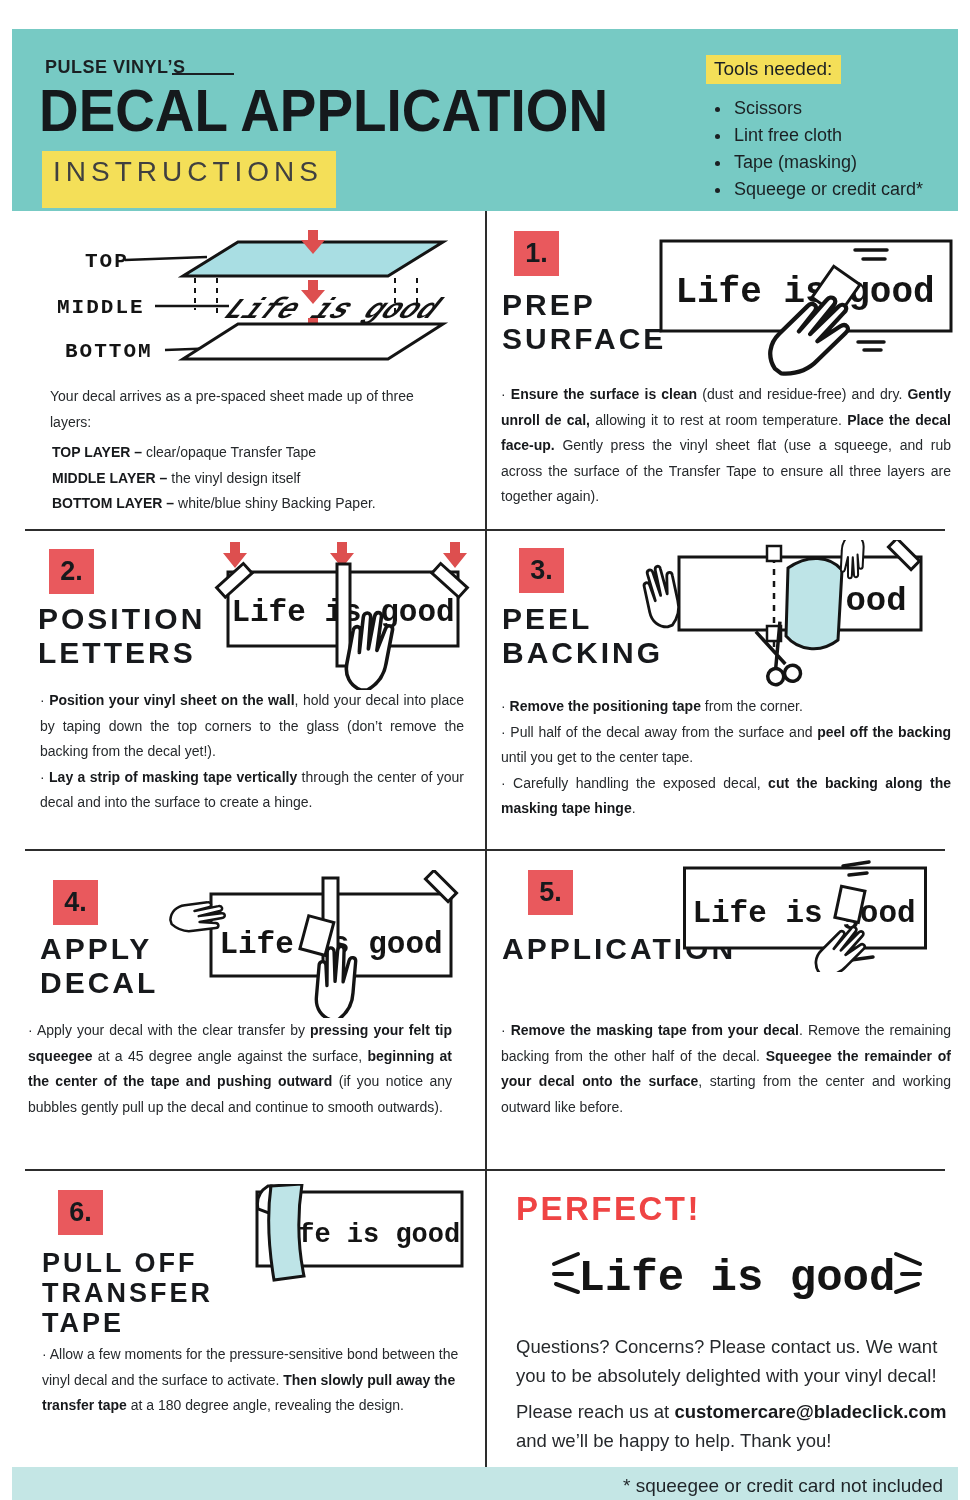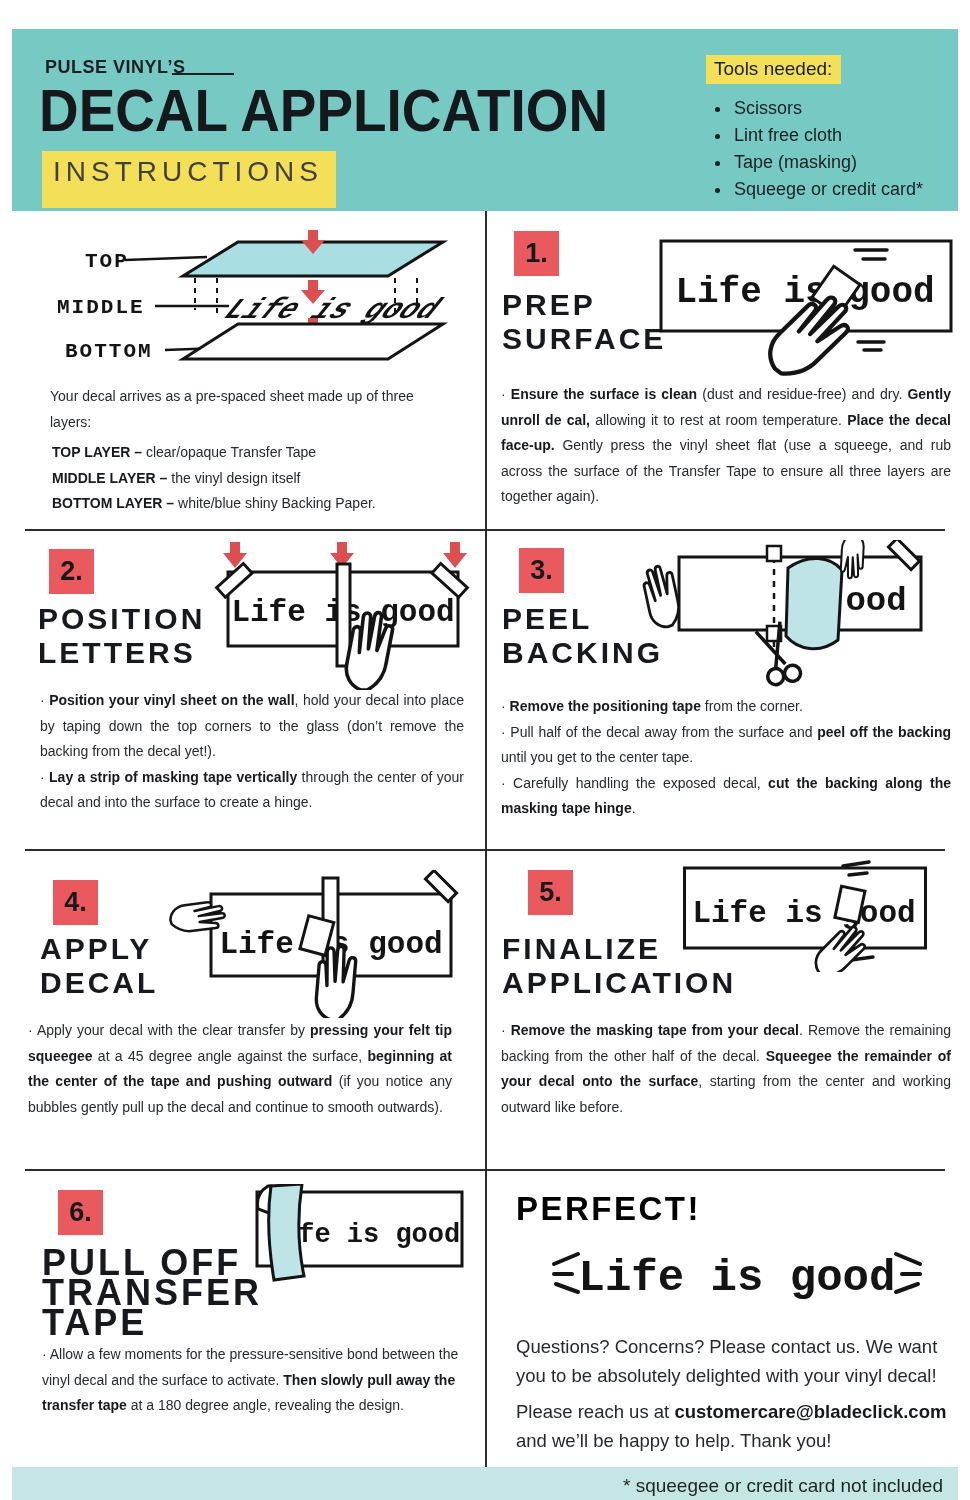--- a/index.html
+++ b/index.html
@@ -30,32 +30,32 @@
   .hline { position:absolute; left:25px; width:920px; height:2px; background:#2d2d2d; }
   
   .badge {
     position:absolute; width:45px; height:45px; background:#E9595D; color:#16191c;
     font-size:27px; font-weight:700; display:flex; align-items:center; justify-content:center;
   }
   .step-title {
     position:absolute; font-size:30px; font-weight:700; letter-spacing:3px;
     line-height:34px; color:#17191c; white-space:nowrap;
   }
-  .step-title.small { font-size:36px; line-height:30px; letter-spacing:3px; }
+  .step-title.small { font-size:27px; line-height:30px; letter-spacing:3px; }
   .step-title span { display:block; }
   .body-text {
     position:absolute; font-size:14px; line-height:25.5px; color:#26292c;
     text-align:justify; white-space:pre-wrap;
   }
   .body-text b { font-weight:700; color:#17191c; }
   .illu { position:absolute; }
   .illu text { font-family:"Liberation Mono","DejaVu Sans Mono",monospace; font-weight:700; fill:#141414; }
   .diag-label { font-family:"Liberation Sans",sans-serif; font-weight:700; letter-spacing:2px; fill:#17191c; }
   
-  .perfect-title { position:absolute; left:516px; top:1178px; font-size:33px; font-weight:700; letter-spacing:2.5px; color:#000000; }
+  .perfect-title { position:absolute; left:516px; top:1178px; font-size:33px; font-weight:700; letter-spacing:2.5px; color:#ef4444; }
   .perfect-p { position:absolute; font-size:18.5px; line-height:29px; color:#26292c; }
   .perfect-p b { font-weight:700; color:#17191c; }
   
   .footer-bar {
     position:absolute; left:12px; top:1455px; width:946px; height:38px; background:#C4E6E5;
     display:flex; align-items:center; justify-content:flex-end;
   }
   .footer-note { font-size:19px; color:#1f2428; padding-right:15px; }
   .defs-svg { position:absolute; width:0; height:0; }
 </style>
@@ -197,21 +197,20 @@
     <rect x="160" y="8" width="15" height="120" fill="#ffffff" stroke="#141414" stroke-width="3"></rect>
     <rect x="-13" y="-32" width="26" height="34" transform="translate(150,80) rotate(15)" fill="#ffffff" stroke="#141414" stroke-width="3"></rect>
     <use href="#hand" transform="translate(172,150) rotate(-18) scale(0.75) translate(-32,-109)"></use>
     <use href="#hand" transform="translate(8,52) rotate(60) scale(0.55) translate(-32,-109)"></use>
     <rect x="-16" y="-6" width="32" height="12" transform="translate(278,16) rotate(45)" fill="#ffffff" stroke="#141414" stroke-width="3"></rect>
   </svg>
   <div class="body-text" style="left:28px;top:1006px;width:424px">· Apply your decal with the clear transfer by <b>pressing your felt tip squeegee</b> at a 45 degree angle against the surface, <b>beginning at the center of the tape and pushing outward</b> (if you notice any bubbles gently pull up the decal and continue to smooth outwards).</div>
 
   <div class="badge" style="left:528px;top:858px">5.</div>
   <div class="step-title" style="left:502px;top:920px">
-    <span>FINALIZE</span>
     <span>APPLICATION</span>
   </div>
   <svg class="illu" style="left:683px;top:848px" width="247" height="112" viewBox="0 0 247 112">
     <rect x="1.5" y="8" width="241" height="80" fill="#ffffff" stroke="#141414" stroke-width="3"></rect>
     <text x="121" y="62" font-size="31" text-anchor="middle">Life is good</text>
     <g stroke="#141414" stroke-width="3.5" stroke-linecap="round">
       <path d="M160,6 l26,-4"></path>
         <path d="M166,15 l18,-2"></path>
         <path d="M168,100 l22,-3"></path>
     </g>

